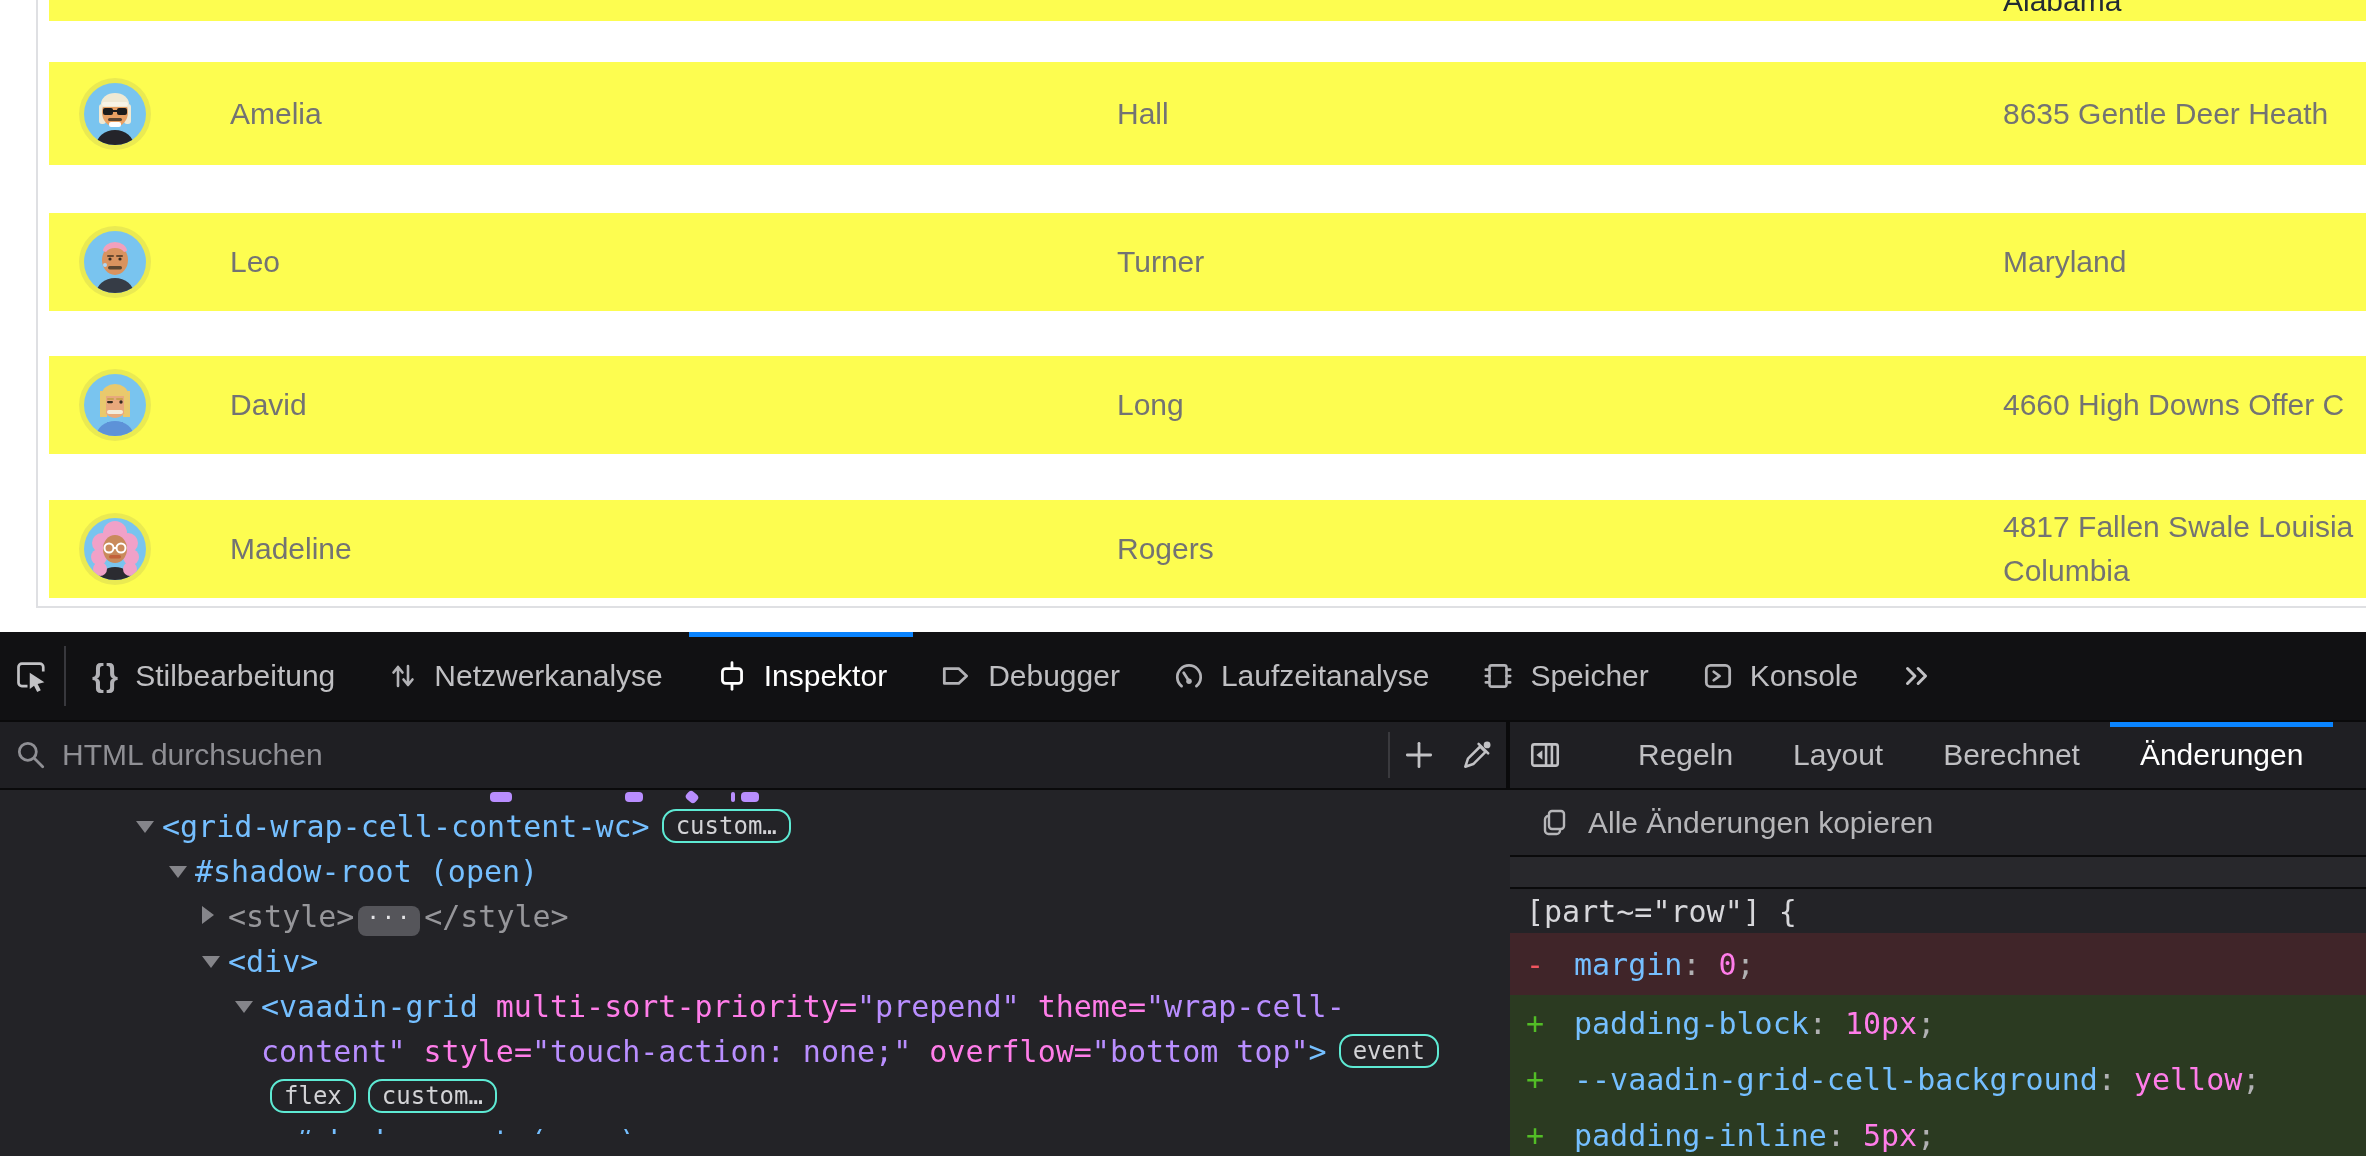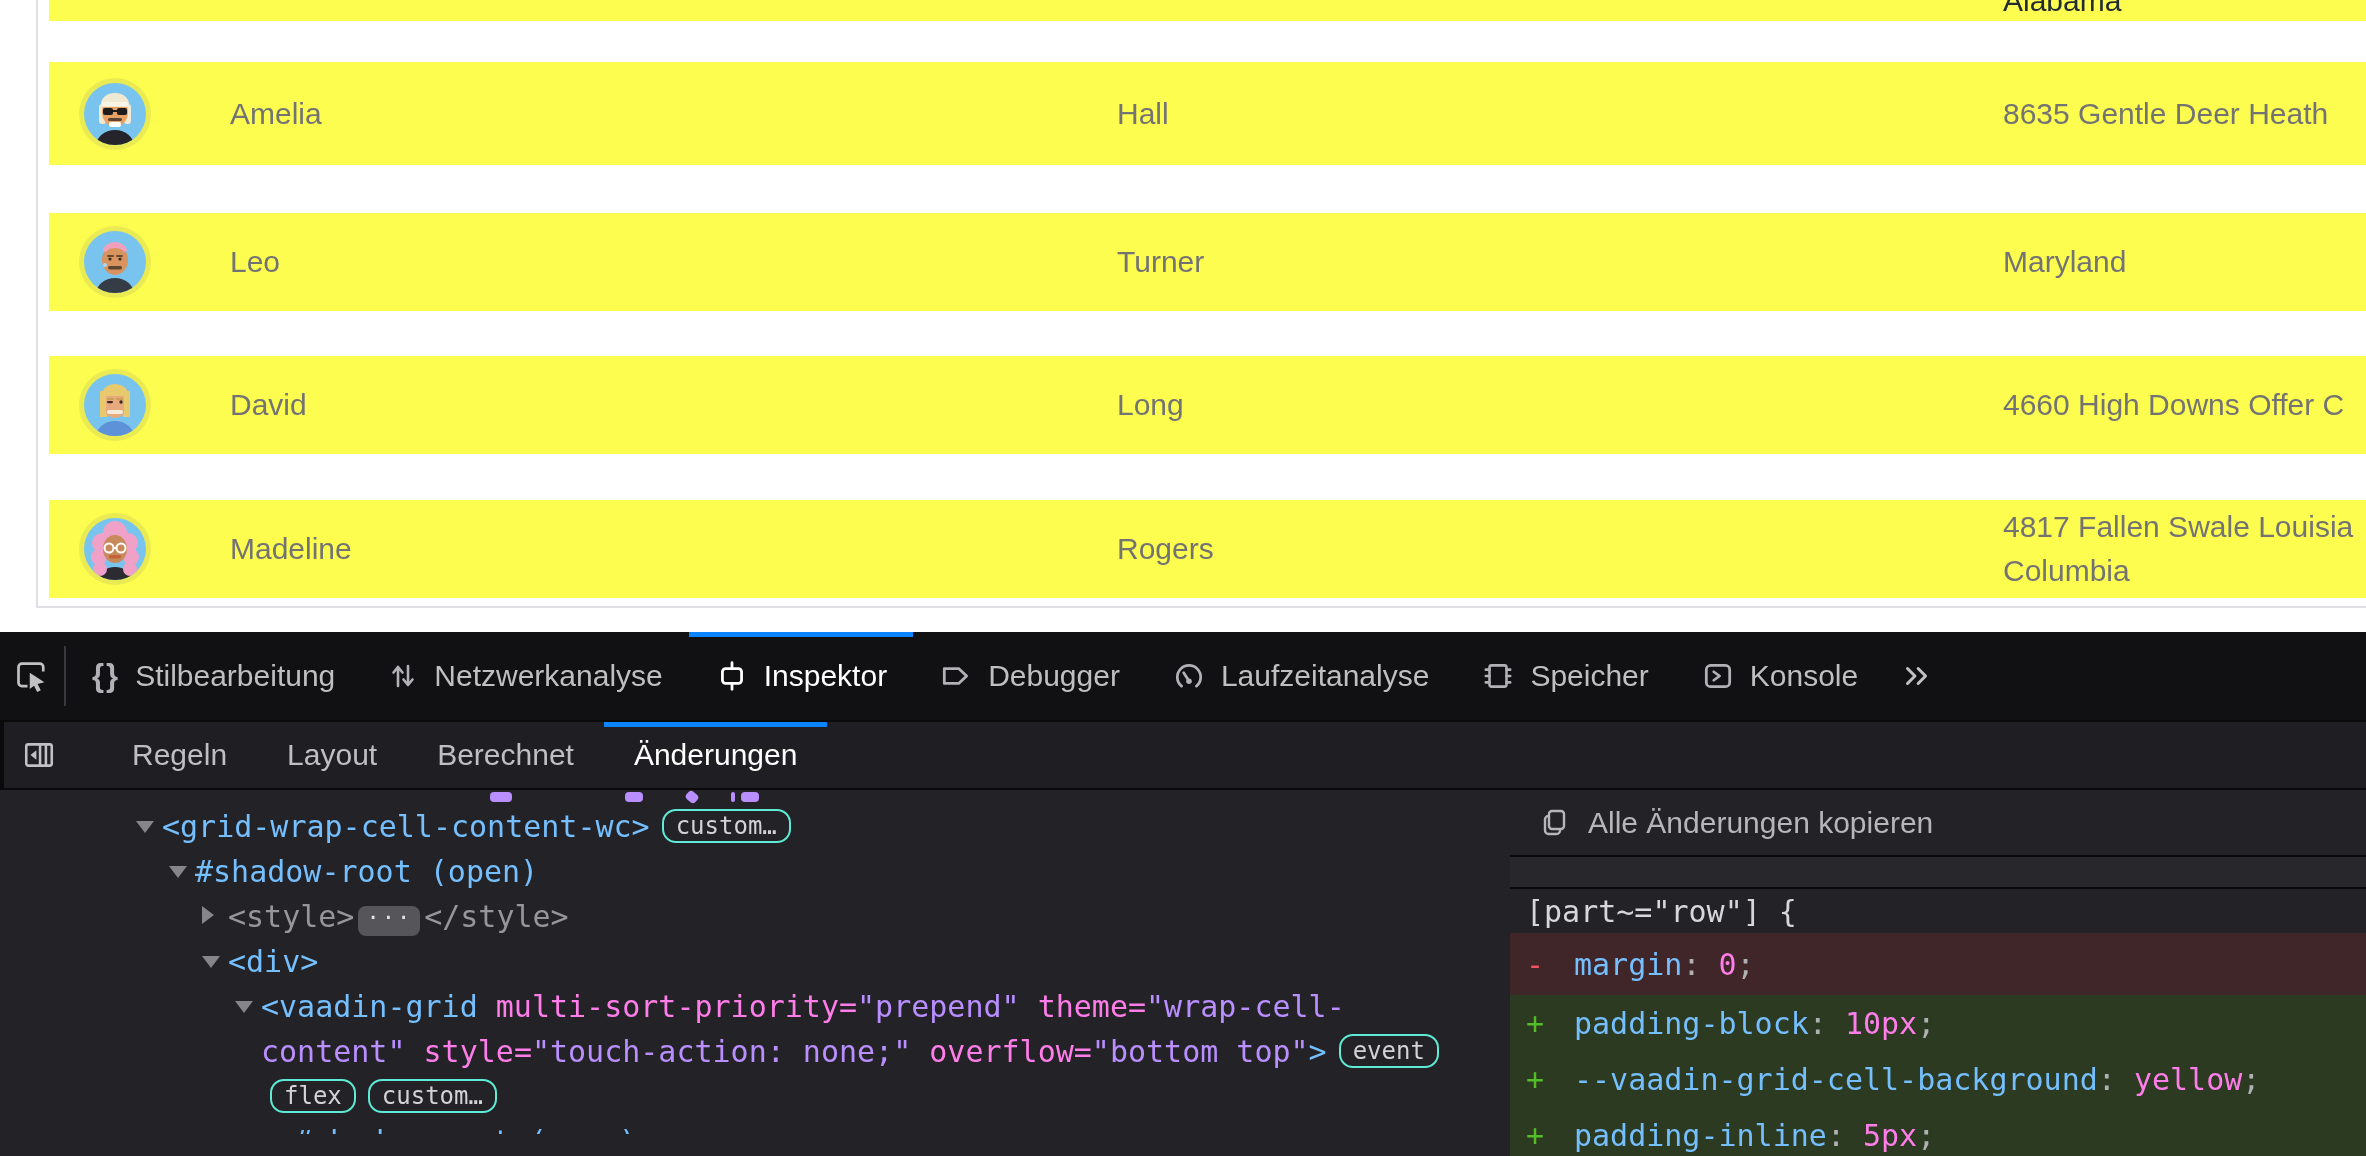--- a/index.html
+++ b/index.html
@@ -298,20 +298,47 @@
         <div class="tbx-btn">
           <span>
             <svg width="34" height="34" viewBox="0 0 32 32" fill="none" stroke="currentColor" stroke-width="2.8" stroke-linecap="round" stroke-linejoin="round">
               <path d="M8 9 l7 7 -7 7 M18 9 l7 7 -7 7"></path>
             </svg>
           </span>
         </div>
       </div>
 
     <div id="dt-row2">
+      <div id="html-toolbar">
+        <span id="search-icon">
+          <svg width="34" height="34" viewBox="0 0 32 32" fill="none" stroke="currentColor" stroke-width="2.6" stroke-linecap="round">
+              <circle cx="13" cy="13" r="8"></circle>
+              <line x1="19.5" y1="19.5" x2="27" y2="27"></line>
+            </svg>
+        </span>
+        <input id="search-input" type="text" placeholder="HTML durchsuchen" style="">
+        <div class="vdiv"></div>
+        <div class="tool-btn">
+          <span>
+            <svg width="34" height="34" viewBox="0 0 32 32" fill="none" stroke="currentColor" stroke-width="2.6" stroke-linecap="round">
+                <line x1="16" y1="5" x2="16" y2="27"></line>
+                <line x1="5" y1="16" x2="27" y2="16"></line>
+              </svg>
+          </span>
+        </div>
+        <div class="tool-btn">
+          <span>
+            <svg width="34" height="34" viewBox="0 0 32 32" fill="none" stroke="currentColor" stroke-width="2.4" stroke-linecap="round" stroke-linejoin="round">
+                <path d="M5 27 l2.5-7.5 L19 8 l5 5 L12.5 24.5 Z"></path>
+                <line x1="17.5" y1="5.5" x2="26.5" y2="14.5"></line>
+                <circle cx="25.5" cy="6.5" r="3.2" fill="currentColor" stroke="none"></circle>
+              </svg>
+          </span>
+        </div>
+      </div>
       <div id="pane-splitter"></div>
       <div id="sidebar-tabbar">
         <div id="sidebar-toggle">
           <span>
             <svg width="36" height="34" viewBox="0 0 32 32" fill="none" stroke="currentColor" stroke-width="2.4">
                 <rect x="4" y="6" width="24" height="20" rx="2"></rect>
                 <line x1="17" y1="6" x2="17" y2="26"></line>
                 <line x1="22.5" y1="6" x2="22.5" y2="26"></line>
                 <path d="M13.5 11.5 L8 16 l5.5 4.5 Z" fill="currentColor" stroke="none"></path>
               </svg>

